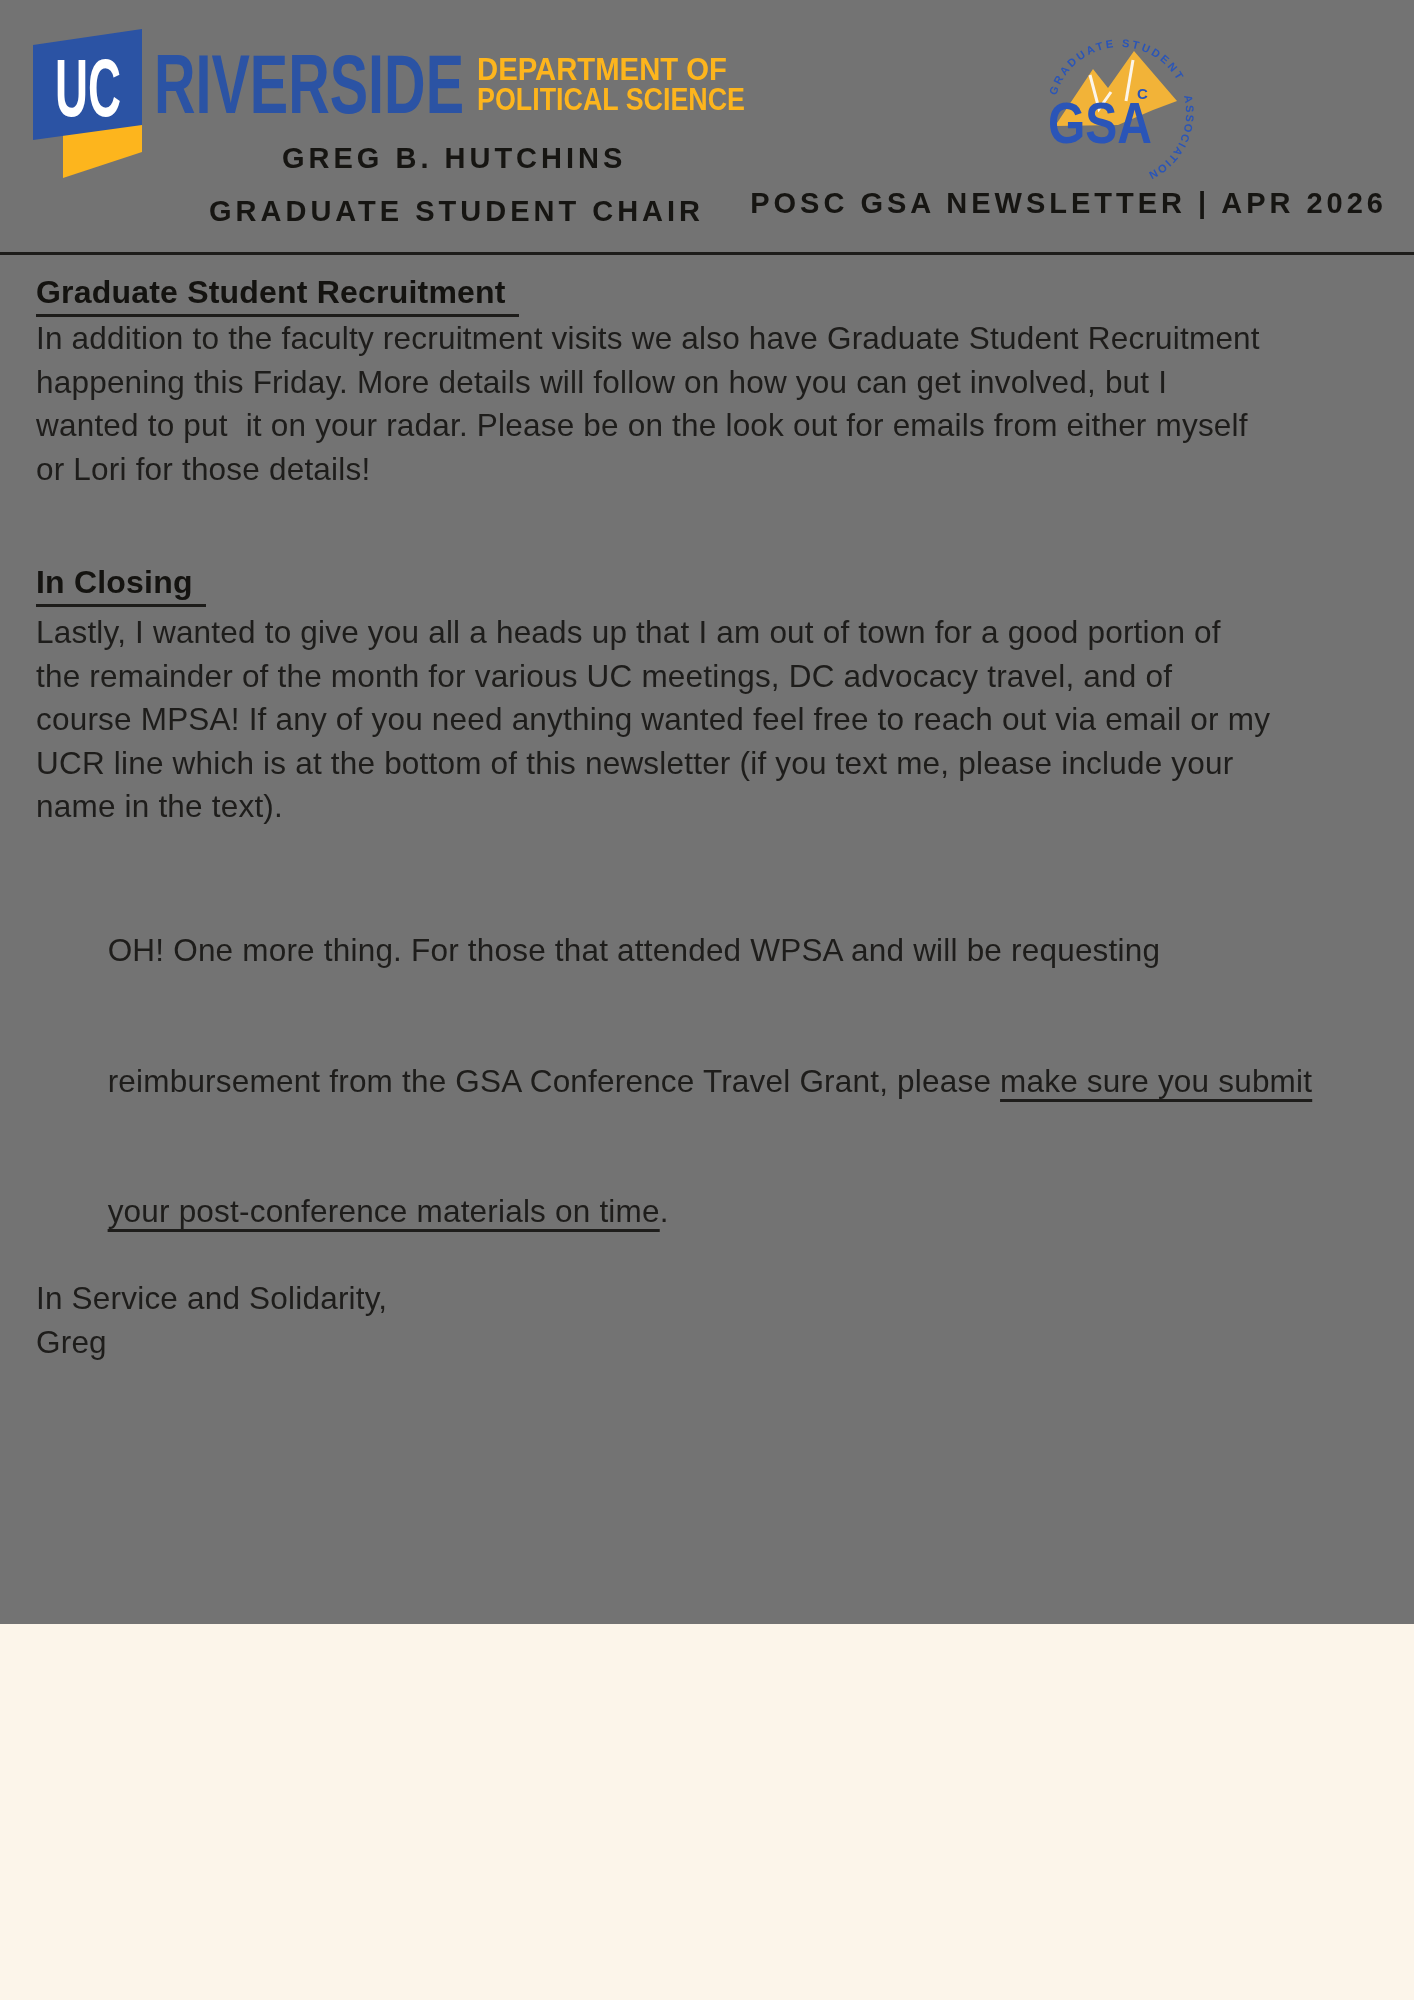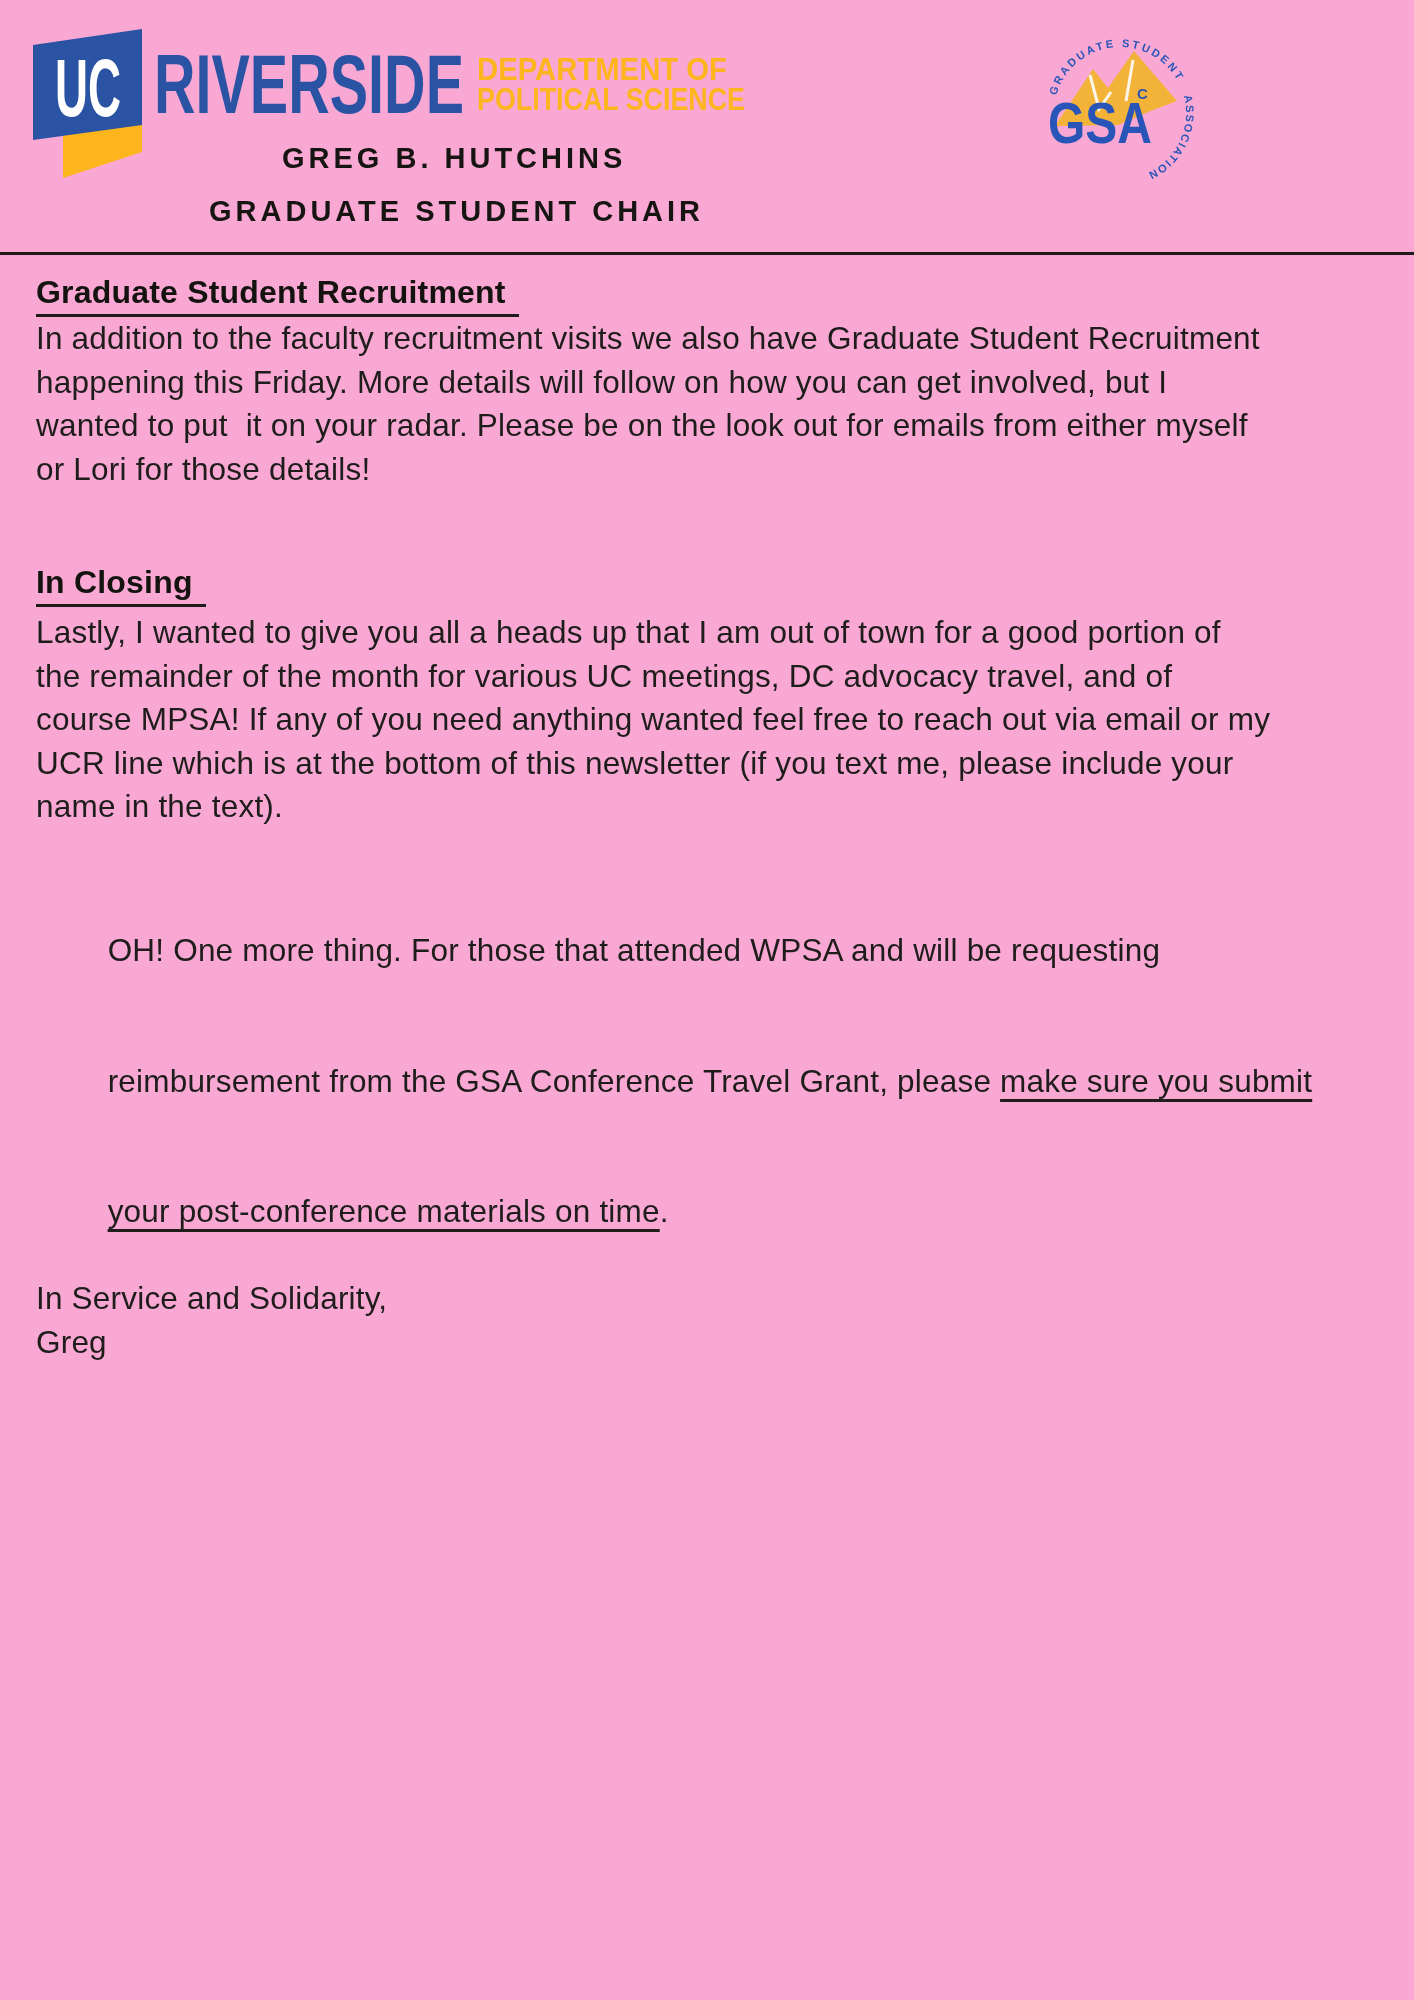--- a/index.html
+++ b/index.html
@@ -3,21 +3,21 @@
 <meta charset="utf-8">
 <style>
   html,body{margin:0;padding:0;}
   body{
     width:1414px;height:2000px;
     background:#fcf5ea;
     font-family:"Liberation Sans", sans-serif;
     color:#1e1d1b;
     overflow:hidden;
   }
-  .page{position:relative;width:1414px;height:2000px;background:#f9a8d4;}
+  .page{position:relative;width:1414px;height:1624px;background:#737373;}
 
   
   .hdr{
     position:relative;height:252px;
     border-bottom:3px solid #1d1c1a;
   }
   .uc-block{position:absolute;left:0;top:0;}
   .gsa-logo{position:absolute;left:1040px;top:31px;}
   .hdr-name{
     position:absolute;left:282px;top:142px;
@@ -100,20 +100,21 @@
       </text>
       <text font-size="11" font-weight="bold" fill="#2a55b8" letter-spacing="1.6">
         <textPath href="#gsaArcRight">ASSOCIATION</textPath>
       </text>
 
       <text x="8" y="112" font-size="58" font-weight="bold" fill="#2a55b8" textLength="104" lengthAdjust="spacingAndGlyphs">GSA</text>
     </svg>
 
     <div class="hdr-name">GREG B. HUTCHINS</div>
     <div class="hdr-title">GRADUATE STUDENT CHAIR</div>
+    <div class="hdr-news">POSC GSA NEWSLETTER | APR 2026</div>
   </div>
 
   <div class="content">
 
     <h2 class="sec-heading h-first">
       <span class="hl">Graduate Student Recruitment </span>
     </h2>
     <div class="para">
       <div class="line">In addition to the faculty recruitment visits we also have Graduate Student Recruitment</div>
       <div class="line">happening this Friday. More details will follow on how you can get involved, but I</div>

